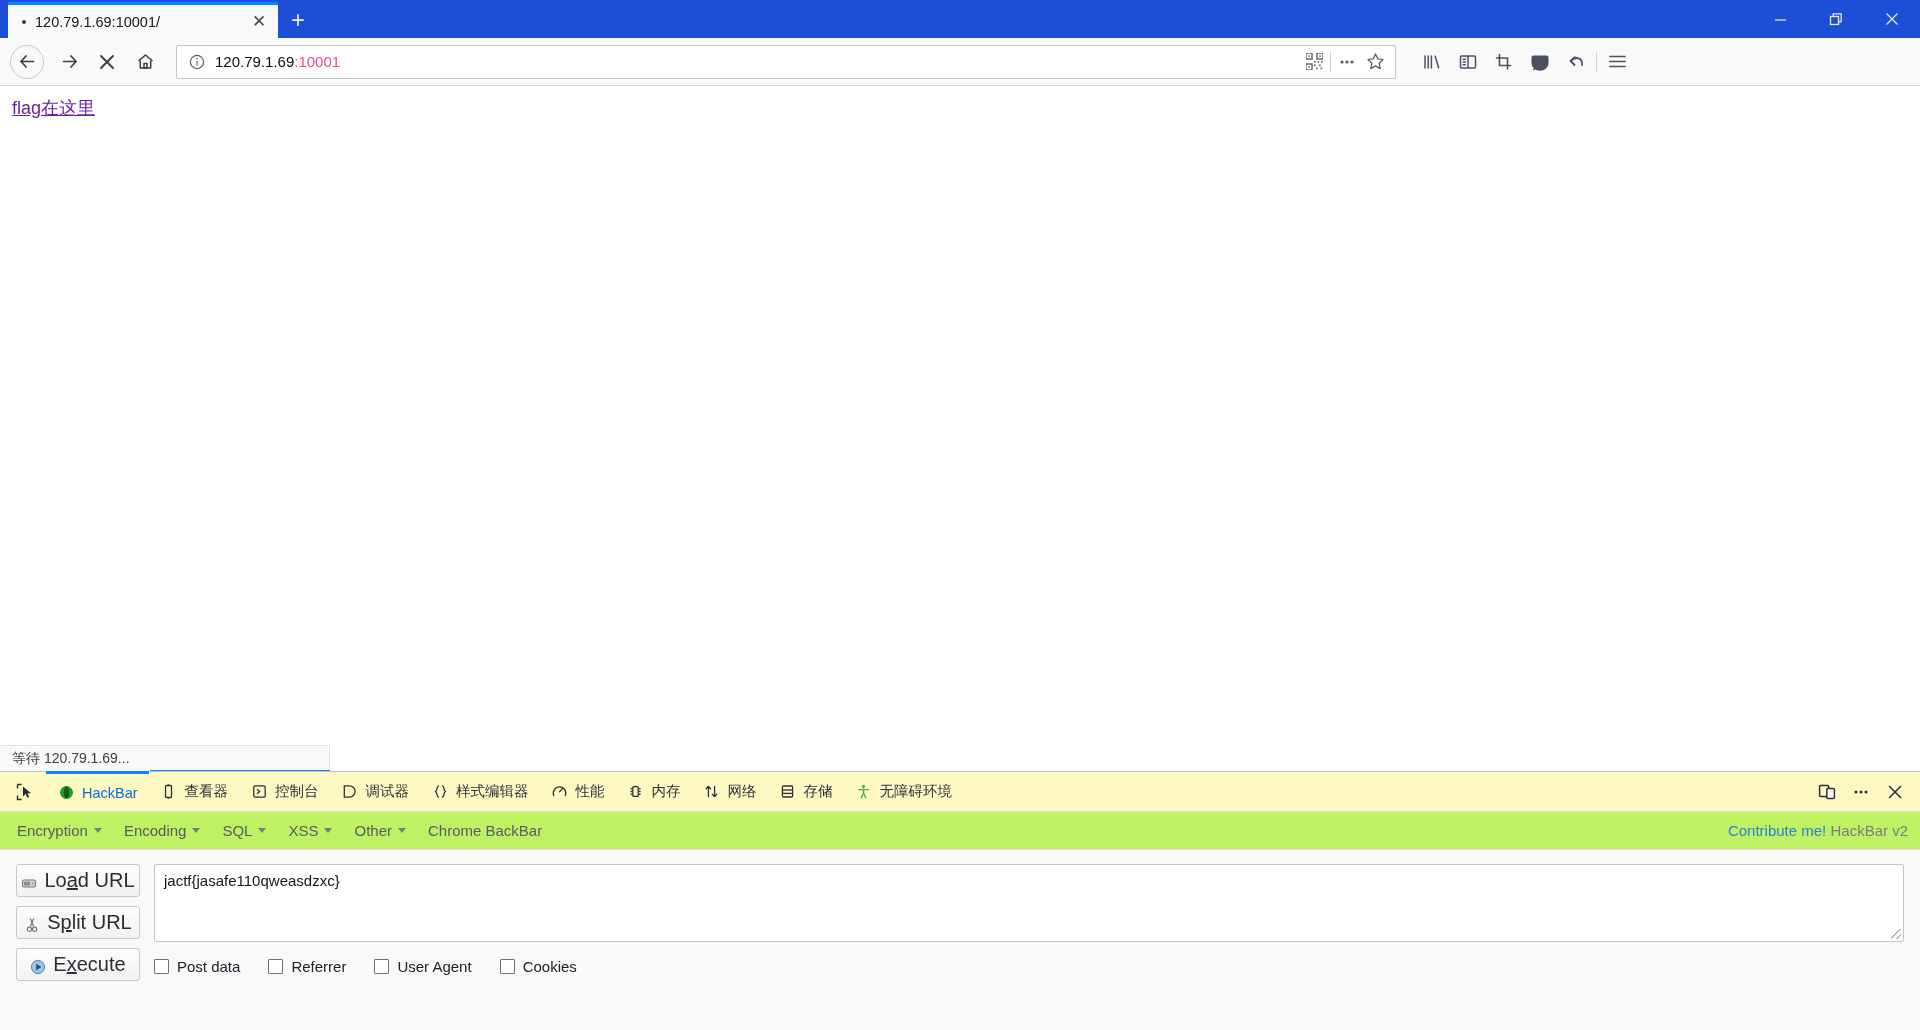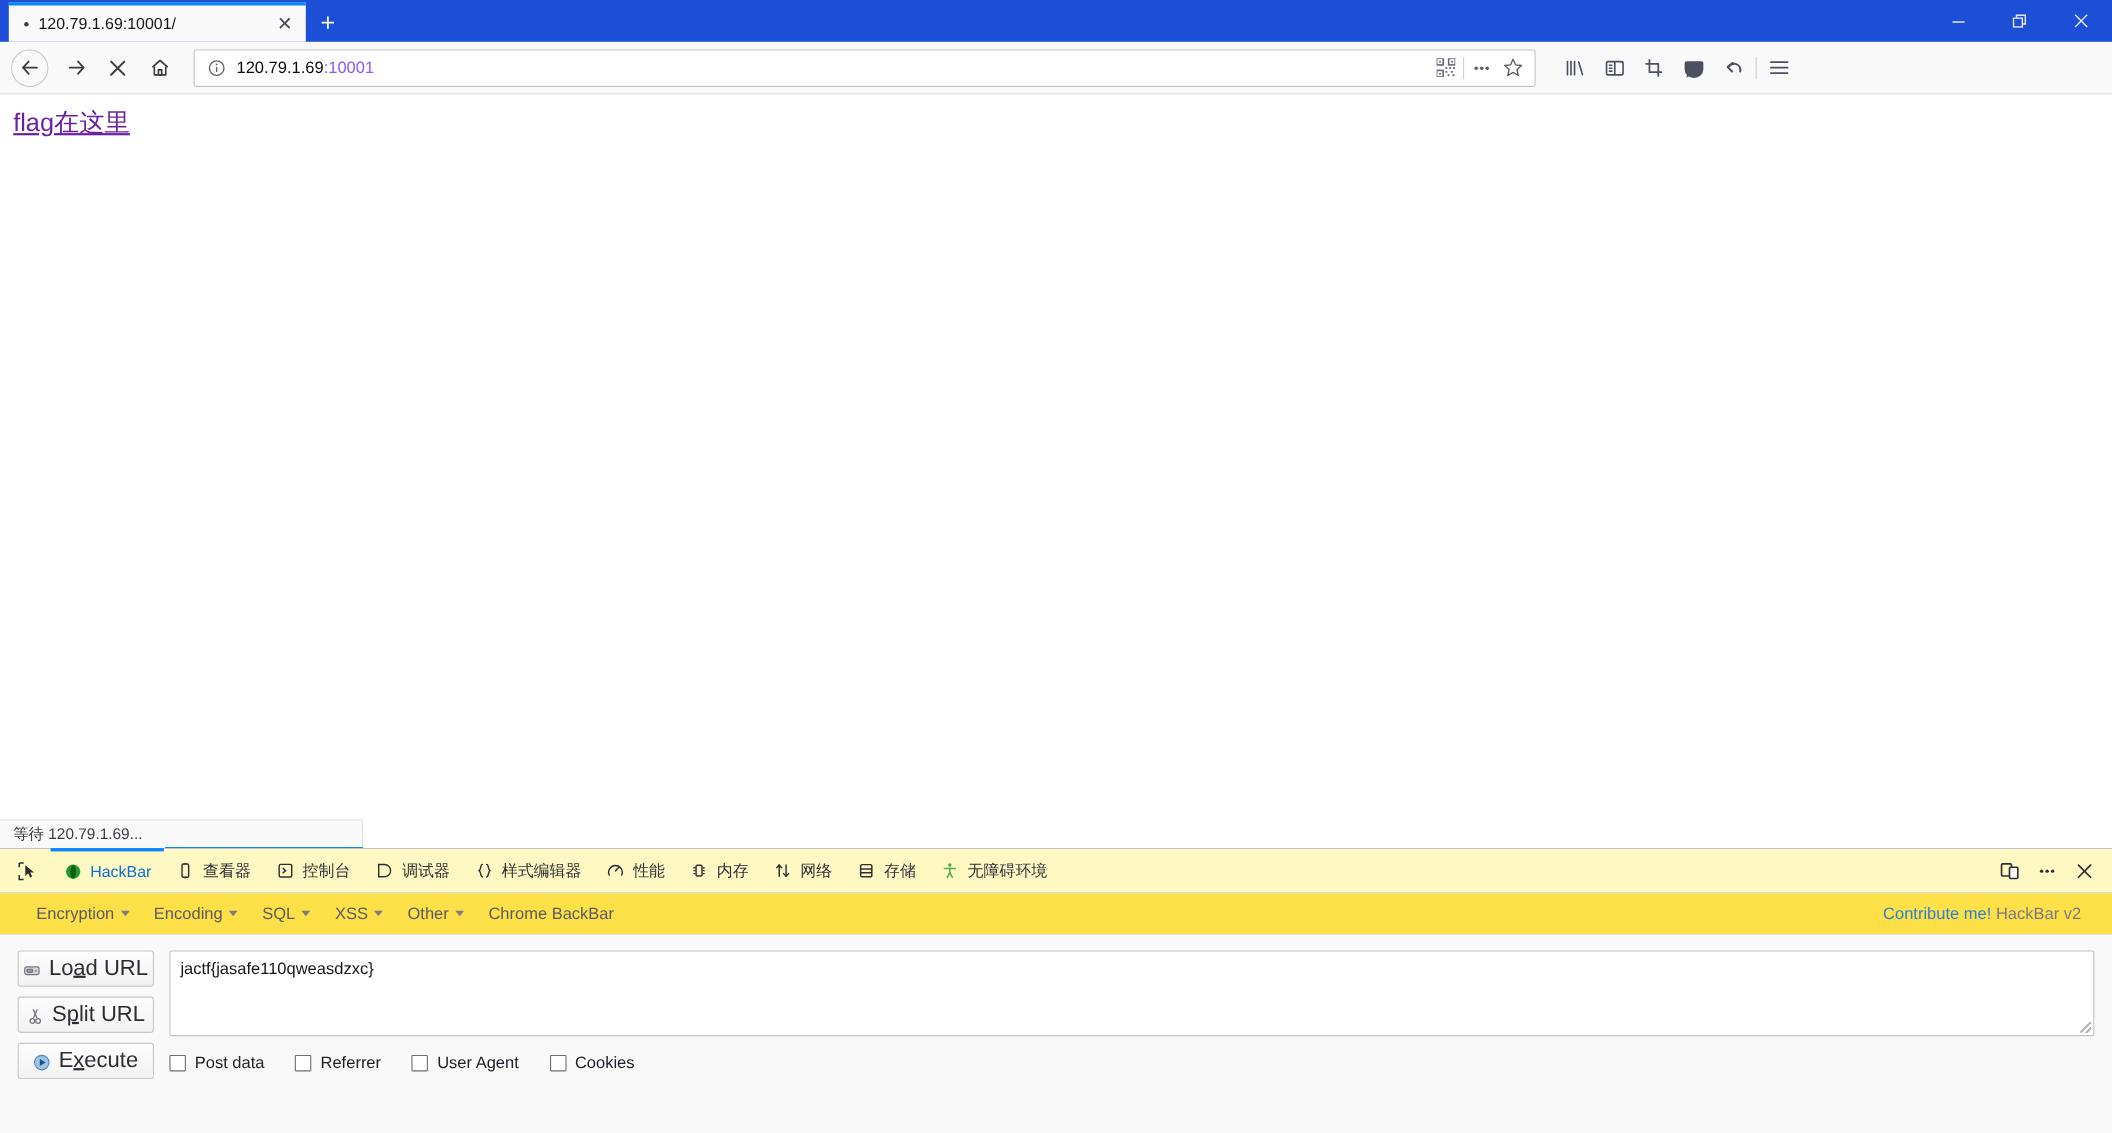--- a/index.html
+++ b/index.html
@@ -100,21 +100,21 @@
     width: 20px; height: 20px; flex: none;
     display: flex; align-items: center; justify-content: center;
     color: #60606a; margin-right: 8px;
   }
   .urltext {
     flex: 1 1 auto;
     font-size: 15px;
     color: #0c0c0d;
     white-space: nowrap; overflow: hidden;
   }
-  .urltext .dim { color: #8b5cf6; }
+  .urltext .dim { color: #ec4899; }
   .url-action {
     width: 28px; height: 28px; flex: none;
     display: flex; align-items: center; justify-content: center;
     color: #5b5b66;
   }
   .vsep { width: 1px; height: 20px; background: #d0d0d6; margin: 0 2px; }
 
   .toolicons { display: flex; align-items: center; margin-left: 8px; }
   .ticon {
     width: 36px; height: 36px;
@@ -123,21 +123,21 @@
   }
 
   
   .content {
     position: relative;
     height: 685px;
     background: #ffffff;
     padding: 10px 12px;
   }
   .pagelink {
-    font-size: 23px;
+    font-size: 18px;
     color: #6c20a0;
     display: inline-block;
   }
 
   
   .statuspop {
     position: absolute;
     left: 0; bottom: 0;
     min-width: 330px;
     height: 26px;
@@ -193,24 +193,24 @@
   .dt-right { display: flex; align-items: center; padding-right: 8px; }
   .dt-rbtn {
     width: 34px; height: 34px;
     display: flex; align-items: center; justify-content: center;
     color: #2f2f38;
   }
 
   
   .hb-menubar {
     height: 38px;
-    background: #fde047;
+    background: #bef264;
     border-bottom: 1px solid #e0e0e3;
     display: flex; align-items: center;
-    padding: 0 22px;
+    padding: 0 6px;
   }
   .hb-menu {
     font-size: 15px;
     color: #5b5b64;
     padding: 0 11px;
     display: flex; align-items: center; gap: 6px;
   }
   .caret {
     width: 0; height: 0;
     border-left: 4.5px solid transparent;

